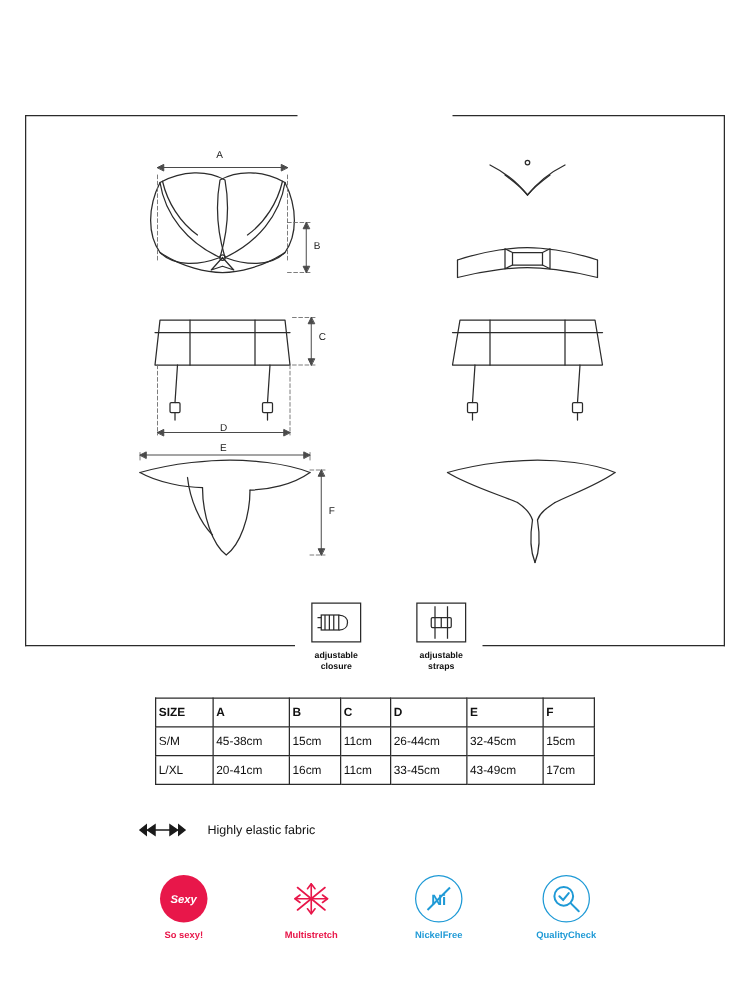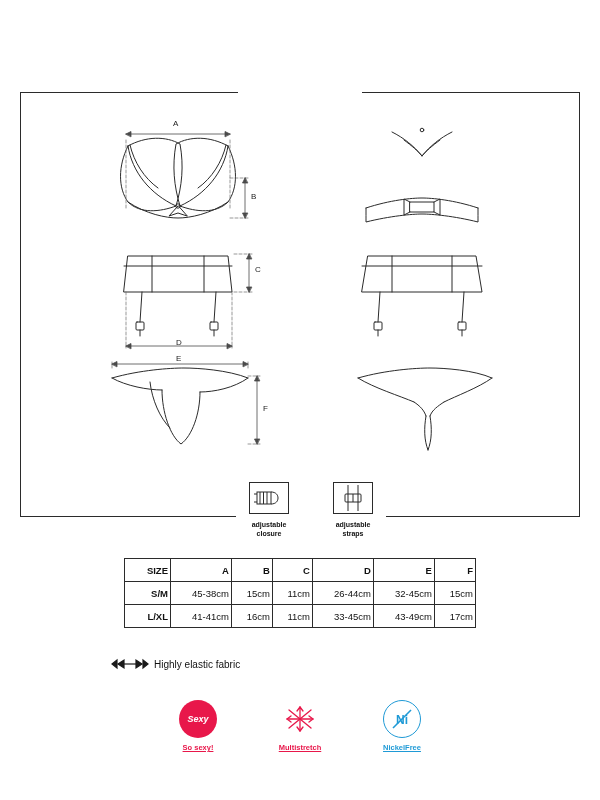--- a/index.html
+++ b/index.html
@@ -100,36 +100,36 @@
     width: 352px;
   }
   table.sizes {
     border-collapse: collapse;
     width: 352px;
     font-size: 9.5px;
   }
   table.sizes td {
     border: 1px solid #2b2b2b;
     height: 23px;
-    text-align: right;
+    text-align: left;
     padding: 0 2px;
     color: #111;
     white-space: nowrap;
   }
   table.sizes tr.head td { font-weight: bold; }
-  table.sizes td.first { font-weight: bold; width: 46px; }
+  table.sizes td.first { font-weight: normal; width: 46px; }
 
   
   .elastic {
     position: absolute;
     left: 110px;
     top: 658px;
     display: flex;
     align-items: center;
-    gap: 4px;
+    gap: 16px;
   }
   .elastic .arrow-svg { display: block; }
   .elastic .etext { font-size: 10px; color: #111; }
 
   
   .badges {
     position: absolute;
     left: 0;
     top: 700px;
     width: 600px;
@@ -138,21 +138,21 @@
     gap: 26px;
   }
   .badge { width: 76px; text-align: center; }
   .badge .bicon {
     width: 38px; height: 38px;
     margin: 0 auto 5px auto;
     border-radius: 50%;
     display: flex; align-items: center; justify-content: center;
     position: relative;
   }
-  .badge .blabel { font-size: 7.5px; font-weight: bold; text-decoration: underline; }
+  .badge .blabel { font-size: 7.5px; font-weight: bold; }
 
   .b-sexy .bicon { background: #e8174a; }
   .b-sexy .bicon span { color: #fff; font-size: 9px; font-style: italic; font-weight: bold; }
   .b-sexy .blabel { color: #e8174a; }
 
   .b-multi .bicon { background: #fff; }
   .b-multi .blabel { color: #e8174a; text-align: center; }
 
   .b-nickel .bicon { background: #fff; border: 1.5px solid #1f9ad6; }
   .b-nickel .blabel { color: #1f9ad6; }
@@ -368,21 +368,21 @@
       <td class="first">S/M</td>
       <td>45-38cm</td>
       <td>15cm</td>
       <td>11cm</td>
       <td>26-44cm</td>
       <td>32-45cm</td>
       <td>15cm</td>
     </tr>
     <tr>
       <td class="first">L/XL</td>
-      <td>41-41cm</td>
+      <td>20-41cm</td>
       <td>16cm</td>
       <td>11cm</td>
       <td>33-45cm</td>
       <td>43-49cm</td>
       <td>17cm</td>
     </tr>
   </tbody>
     </table>
 </div>
 
@@ -429,13 +429,25 @@
   <div class="badge b-nickel">
     <div class="bicon">
       <svg width="30" height="30" viewBox="0 0 30 30">
         <text x="15" y="20" font-family="Liberation Sans, sans-serif" font-size="12" font-weight="bold" fill="#1f9ad6" text-anchor="middle">Ni</text>
         <path d="M6,24 L24,6" stroke="#1f9ad6" stroke-width="1.6"></path>
       </svg>
     </div>
     <div class="blabel">NickelFree</div>
   </div>
 
+  <div class="badge b-quality">
+    <div class="bicon">
+      <svg width="30" height="30" viewBox="0 0 30 30">
+        <g stroke="#1f9ad6" stroke-width="1.6" fill="none" stroke-linecap="round">
+          <circle cx="13" cy="13" r="7.5"></circle>
+          <path d="M18.5,18.5 L25,25"></path>
+          <path d="M9.5,13 L12.5,16 L17,10.5"></path>
+        </g>
+      </svg>
+    </div>
+    <div class="blabel">QualityCheck</div>
+  </div>
 </div>
 
 </body></html>

